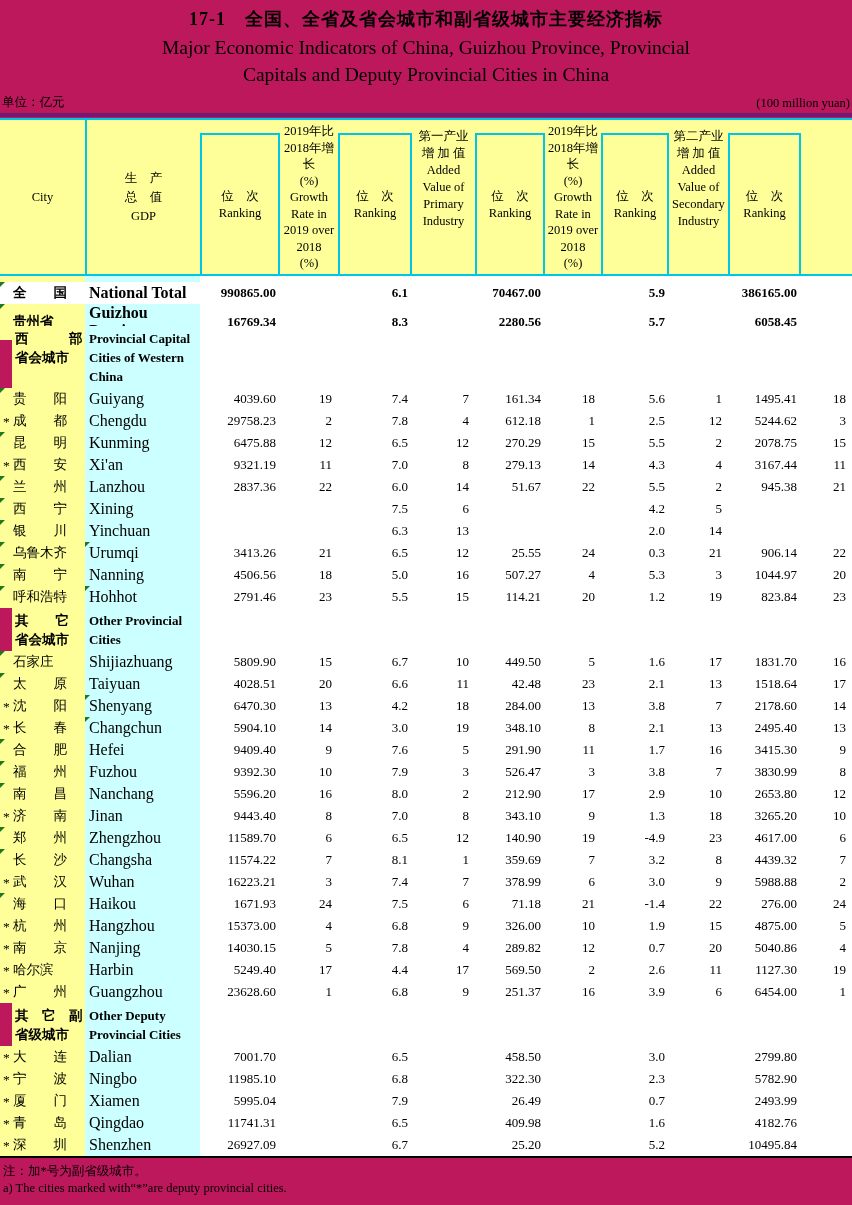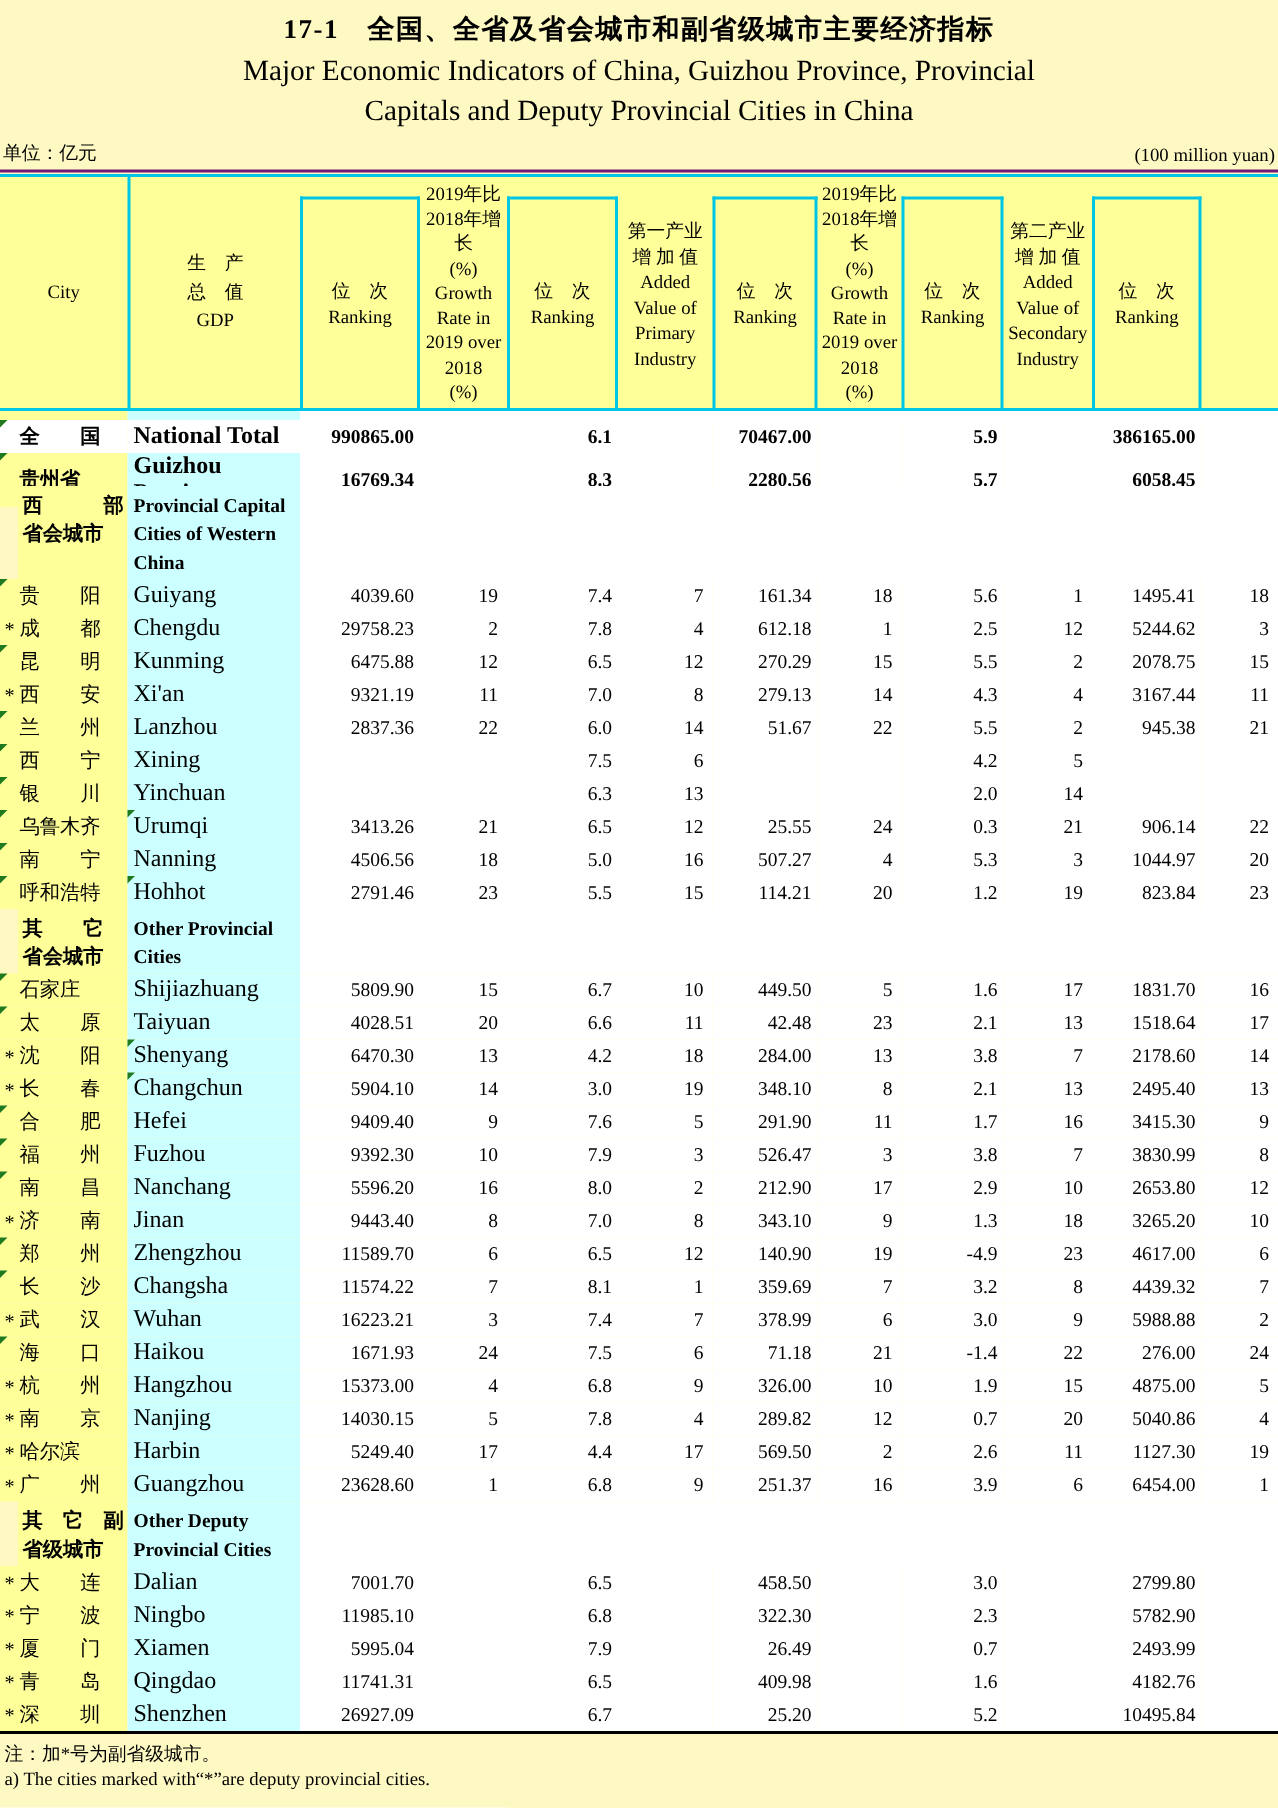--- a/index.html
+++ b/index.html
@@ -9,35 +9,35 @@
     --ink:#000;
     --marker:#1f7a1f;
   }
   *{margin:0;padding:0;box-sizing:border-box;}
   html,body{background:#fff;}
   body{
     width:852px;height:1205px;overflow:hidden;
     font-family:"Liberation Serif","DejaVu Serif",serif;
     color:var(--ink);
   }
-  .page{width:852px;height:1205px;position:relative;background:#fef9c3;}
+  .page{width:852px;height:1205px;position:relative;background:#be185d;}
 
   
   .title-cn{
     padding-top:7px;text-align:center;font-size:18px;font-weight:bold;
     letter-spacing:1px;line-height:24px;
   }
   .title-en{
     text-align:center;font-size:19.5px;line-height:27px;white-space:pre-line;
     margin-top:3px;
   }
   .unit-row{
     display:flex;justify-content:space-between;align-items:flex-end;
     font-size:12.5px;padding:6px 2px 2px 2px;
-    border-bottom:2px solid #701a75;
+    border-bottom:4px solid #701a75;
   }
 
   
   .grid{
     display:grid;
     grid-template-columns:85px 115px 80px 58px 74px 63px 70px 56px 68px 59px 73px 51px;
   }
   .table{border-bottom:2px solid #000;margin-top:1px;}
 
   
@@ -48,21 +48,21 @@
   }
   .hc{position:relative;font-size:12.5px;line-height:17px;text-align:center;}
   .hc .mid{
     position:absolute;left:0;right:0;top:50%;transform:translateY(-50%);
     white-space:pre-line;
   }
   .hc .top{
     position:absolute;left:0;right:0;top:3px;white-space:pre-line;line-height:16.5px;
   }
   .hc .top12{
-    position:absolute;left:0;right:0;top:28px;white-space:pre-line;
+    position:absolute;left:0;right:0;top:8px;white-space:pre-line;
   }
   .hc.bl{border-left:2px solid var(--cy);font-family:Liberation Serif, serif;}
   .rankbox{
     position:absolute;left:0;right:0;top:13px;bottom:0;
     border:2px solid var(--cy);border-bottom:none;
     display:flex;align-items:center;justify-content:center;
     white-space:pre-line;
   }
 
   

